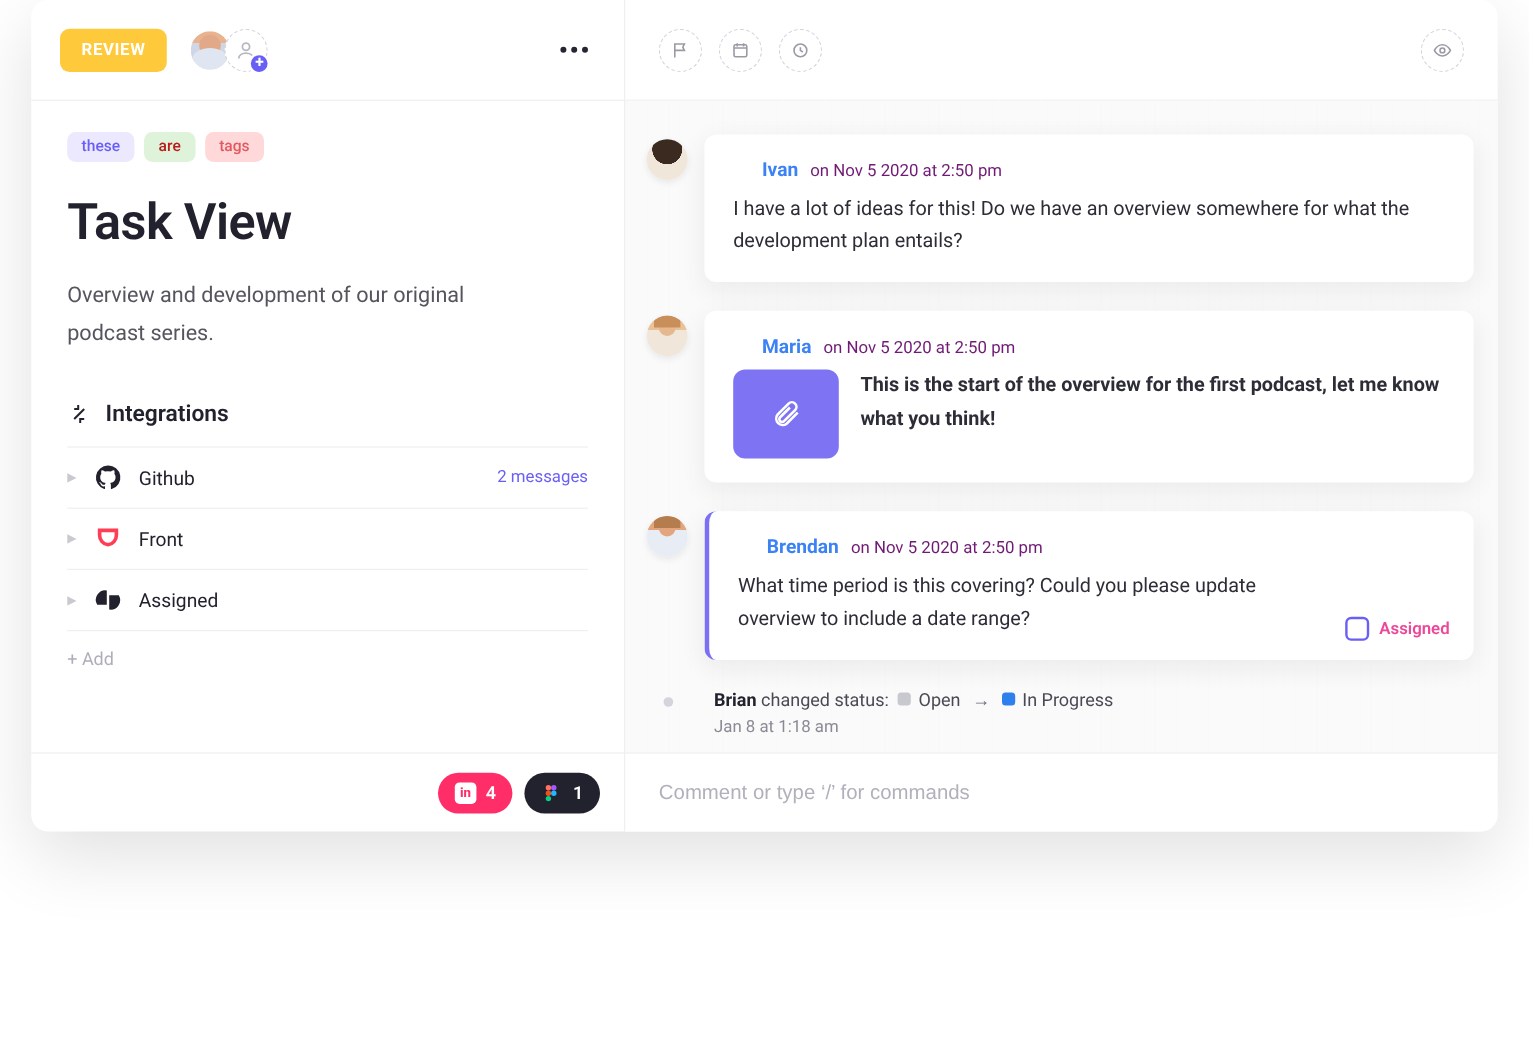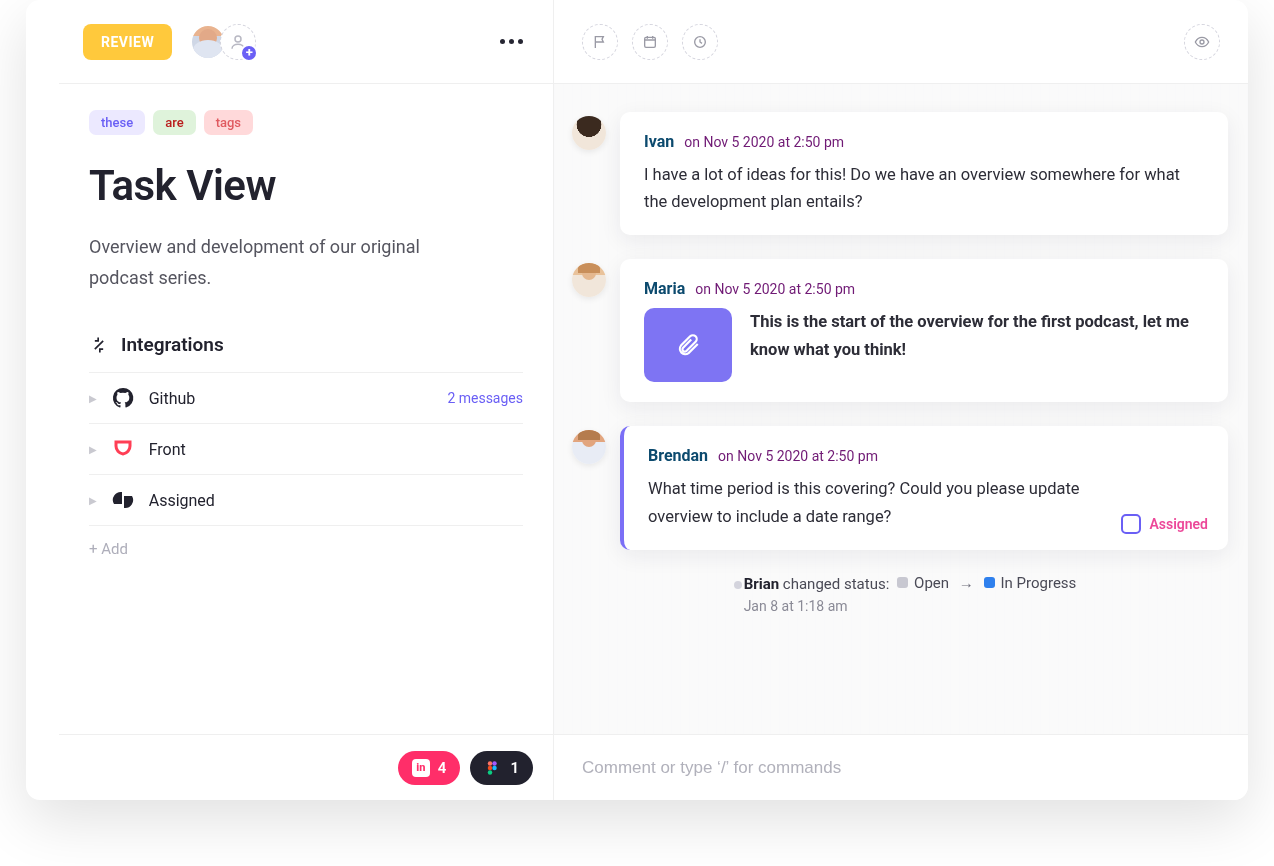--- a/index.html
+++ b/index.html
@@ -6,29 +6,28 @@
   body {
     font-family: -apple-system, BlinkMacSystemFont, "Segoe UI", Roboto, sans-serif;
     background: #fff;
     width: 1274px;
     height: 866px;
     overflow: hidden;
   }
   .app {
     display: flex;
     width: 1222px;
-    height: 800px;
+    height: 693px;
     margin: 0 auto;
     border-radius: 14px;
     box-shadow: 0 20px 60px rgba(0,0,0,0.12);
     background: #fff;
     overflow: hidden;
     position: relative;
     margin-top: 0;
-    padding-left: 33px;
   }
 
   
   .left {
     width: 495px;
     border-right: 1px solid #efefef;
     display: flex;
     flex-direction: column;
     position: relative;
   }
@@ -176,21 +175,21 @@
   .av.brendan::before{content:"";position:absolute;top:3px;width:14px;height:14px;border-radius:50%;background:#e2a57e;}
   .av.brendan::after{content:"";position:absolute;top:0;left:6px;width:22px;height:10px;border-radius:50% 50% 0 0;background:#b57c4e;}
 
   .bubble {
     background:#fff; border-radius:10px;
     box-shadow: 0 6px 22px rgba(28,28,52,0.07);
     padding: 20px 24px; flex:1;
   }
   .bubble.assigned { border-left: 4px solid #7b6ff6; position:relative;}
   .bhead { display:flex; align-items:baseline; gap:10px; margin-bottom:10px;}
-  .bname { font-weight:700; color:#0c4a6e; font-size:16px;}
+  .bname { font-weight:700; color:#3b82f6; font-size:16px;margin-left:24px;}
   .btime { color:#701a75; font-size:14px;}
   .btext { font-size:16.5px; line-height:1.65; color:#2d2d37;}
   .battach {
     display:flex; gap:18px; align-items:flex-start;font-weight:bold;
   }
   .attach-box {
     width:88px;height:74px;border-radius:10px;background:#7e74f3;
     display:flex;align-items:center;justify-content:center;color:#fff;
     flex-shrink:0;
   }
@@ -198,23 +197,22 @@
   .assigned-badge {
     position:absolute; bottom:16px; right:20px;
     display:flex; align-items:center; gap:8px;
     color:#ec4899; font-weight:600; font-size:14px;
   }
   .assigned-badge .cb {
     width:20px;height:20px;border:2px solid #6a5ff5;border-radius:5px;
   }
 
   .activity {
-    display:flex; gap:2px; margin: 10px 0 0 14px;
+    display:flex; gap:34px; margin: 10px 0 0 14px;
     align-items:flex-start;
-    justify-content:center;
   }
   .activity .dot { width:8px;height:8px;border-radius:50%;background:#d4d4dd; margin-top:7px;}
   .activity-body { font-size:15px; color:#4a4a56;}
   .activity-body .aname{font-weight:700;color:#22222e;}
   .activity-body .status-pill{display:inline-flex;align-items:center;gap:6px;margin:0 4px;}
   .sp-box{width:11px;height:11px;border-radius:3px;}
   .sp-grey{background:#c8c8d1;}
   .sp-blue{background:#2f80ed;}
   .arrw{color:#6b6b78;margin:0 2px;}
   .atime{color:#8a8a96;font-size:14px;margin-top:6px;}

